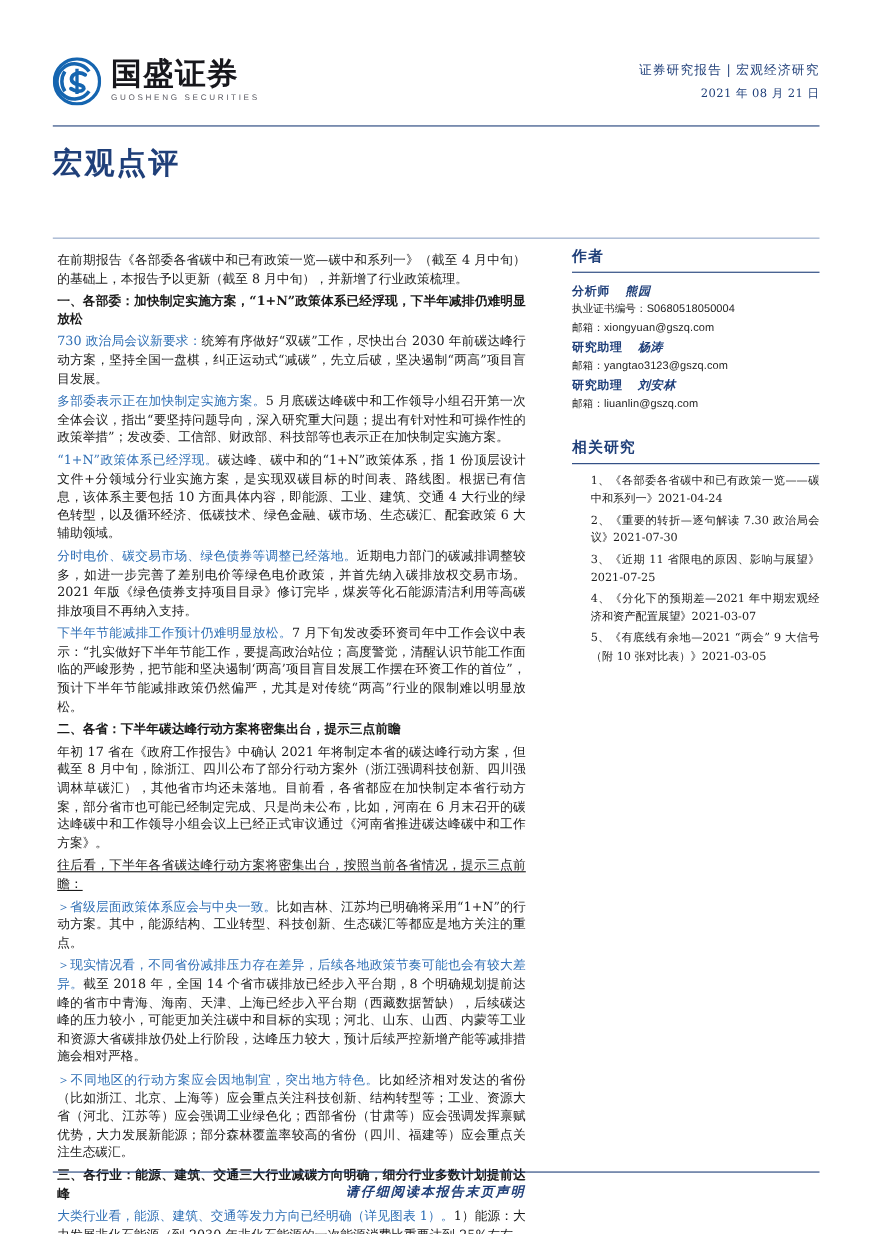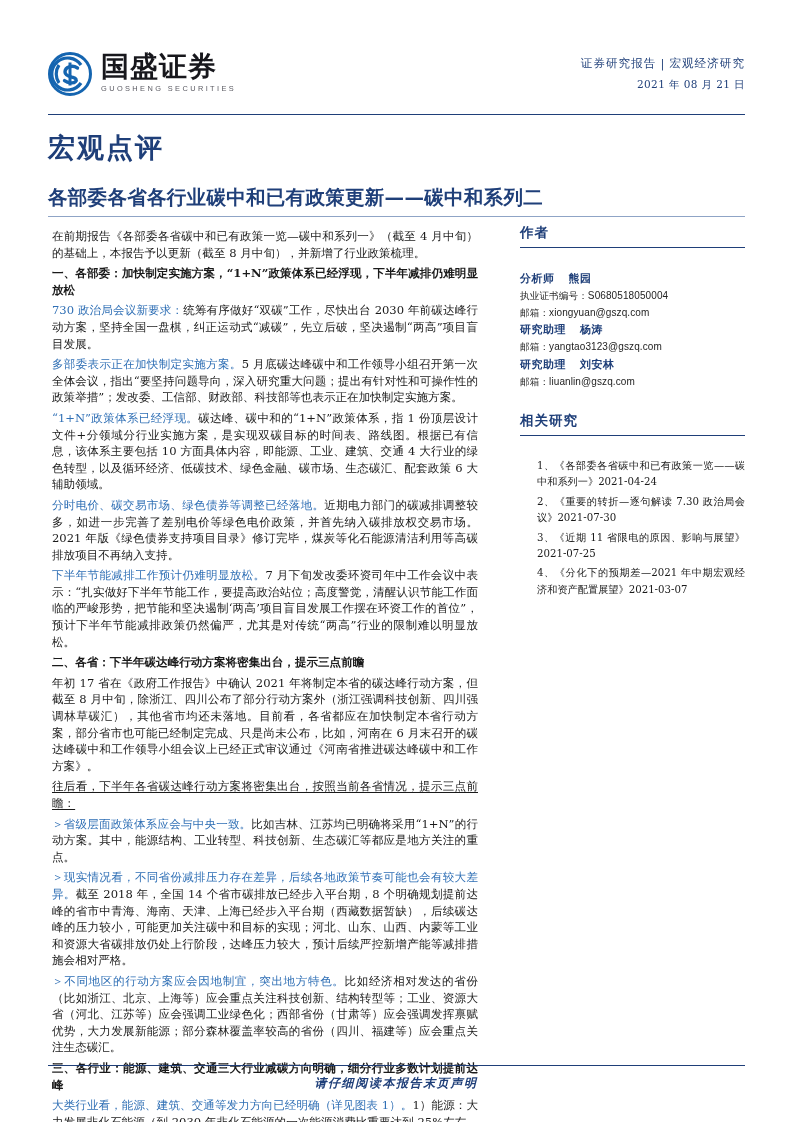--- a/index.html
+++ b/index.html
@@ -152,36 +152,36 @@
   }
   .side-head {
     font-size: 13.5px;
     font-weight: bold;
     color: #1f3f79;
     letter-spacing: 1px;
     padding-bottom: 5px;
   }
   .side-head-rule {
     border-bottom: 1.4px solid #1f3f79;
-    margin-bottom: 22px;
+    margin-bottom: 8px;
   }
   .side-row {
     font-size: 10.2px;
     line-height: 16.5px;
     color: #232323;
     letter-spacing: 0.1px;
   }
   .side-name {
     color: #1f3f79;
     font-weight: bold;
     font-size: 10.9px;
     letter-spacing: 0.6px;
     line-height: 18px;
   }
-  .side-name .nm { padding-left: 14px; }
+  .side-name .nm { padding-left: 14px; font-style: italic; }
   .side-mail {
     font-family: "Liberation Sans", sans-serif;
     font-size: 10px;
   }
   .side-label {
     font-family: "DejaVu Serif", "Liberation Serif", serif;
     font-size: 9.6px;
   }
   .rel-block { margin-top: 22px; }
   .rel-item {
@@ -236,21 +236,20 @@
     <div class="header-right">
       <div class="hr-line1">
         <span>证券研究报告</span><span class="hr-sep">|</span><span>宏观经济研究</span>
       </div>
       <div class="hr-line2">2021 年 08 月 21 日</div>
     </div>
   </div>
   <div class="rule-top"></div>
 
   <div class="report-type">宏观点评</div>
-  <div class="main-title">各部委各省各行业碳中和已有政策更新——碳中和系列二</div>
   <div class="rule-title"></div>
 
   <div class="body-col">
 
     <p class="p-indent">在前期报告《各部委各省碳中和已有政策一览—碳中和系列一》（截至 4 月中旬）的基础上，本报告予以更新（截至 8 月中旬），并新增了行业政策梳理。</p>
 
     <p class="sec-head">一、各部委：加快制定实施方案，“1+N”政策体系已经浮现，下半年减排仍难明显放松</p>
 
     <p><span class="lead-blue">730 政治局会议新要求：</span><span>统筹有序做好“双碳”工作，尽快出台 2030 年前碳达峰行动方案，坚持全国一盘棋，纠正运动式“减碳”，先立后破，坚决遏制“两高”项目盲目发展。</span></p>
 
@@ -315,19 +314,20 @@
         <span class="side-label">邮箱：</span><span class="side-mail">liuanlin@gszq.com</span>
       </div>
     </div>
 
     <div class="rel-block">
       <div class="side-head side-head-rule">相关研究</div>
       <div class="rel-item">1、《各部委各省碳中和已有政策一览——碳中和系列一》2021-04-24</div>
       <div class="rel-item">2、《重要的转折—逐句解读 7.30 政治局会议》2021-07-30</div>
       <div class="rel-item">3、《近期 11 省限电的原因、影响与展望》2021-07-25</div>
       <div class="rel-item">4、《分化下的预期差—2021 年中期宏观经济和资产配置展望》2021-03-07</div>
+      <div class="rel-item">5、《有底线有余地—2021 “两会” 9 大信号（附 10 张对比表）》2021-03-05</div>
     </div>
   </div>
 
   <div class="rule-bottom"></div>
   <div class="footer-note">请仔细阅读本报告末页声明</div>
 
 </div>
 
 </body></html>

